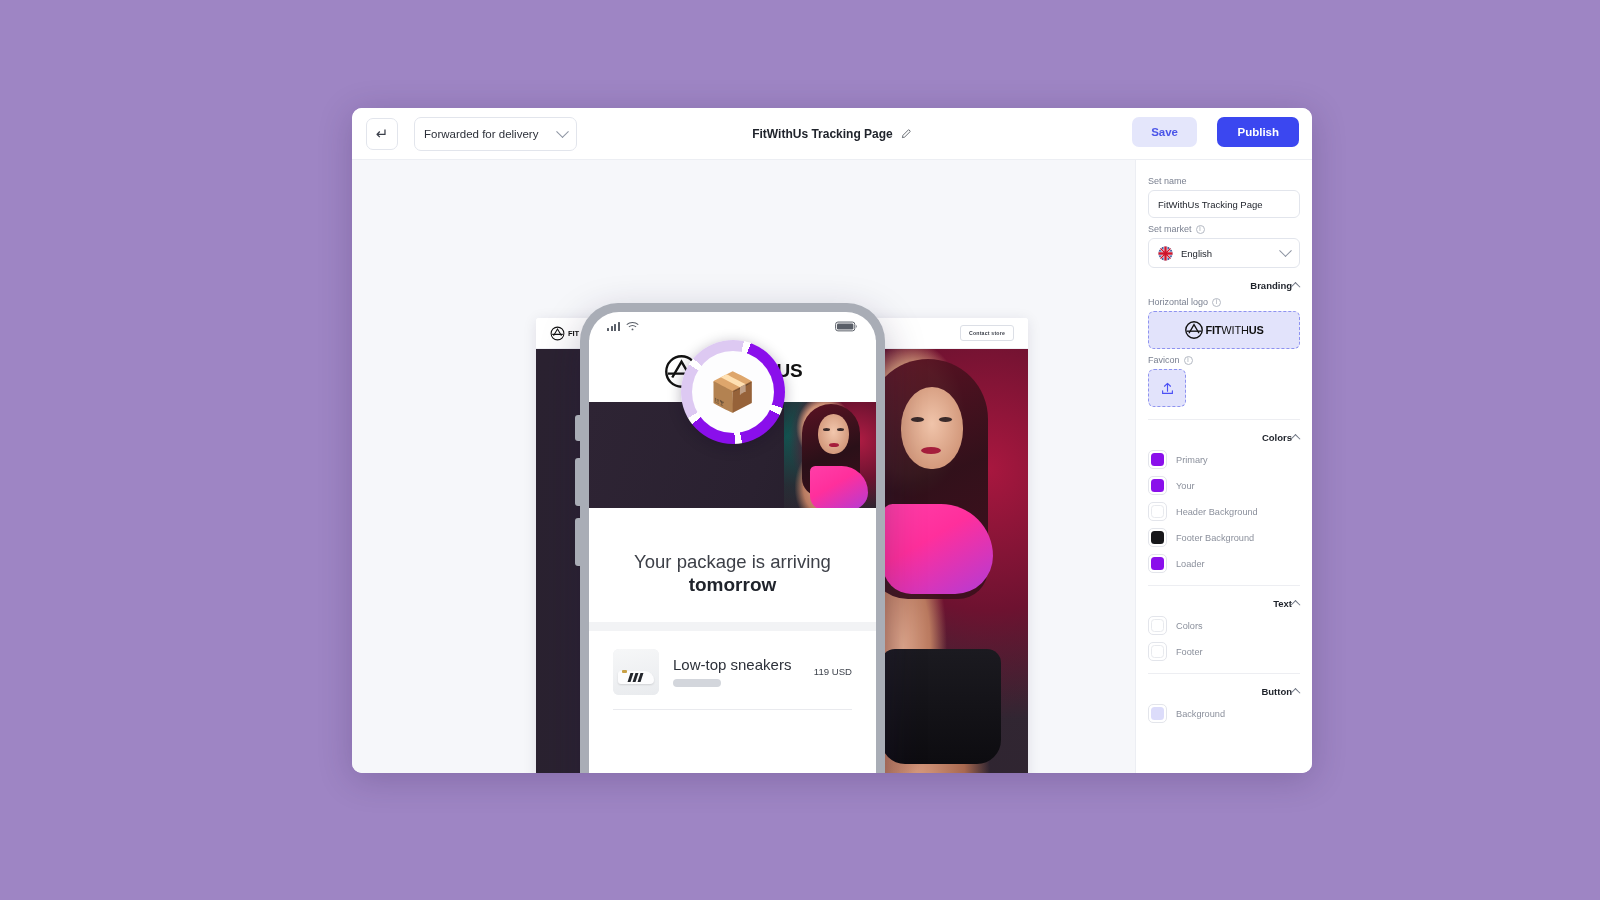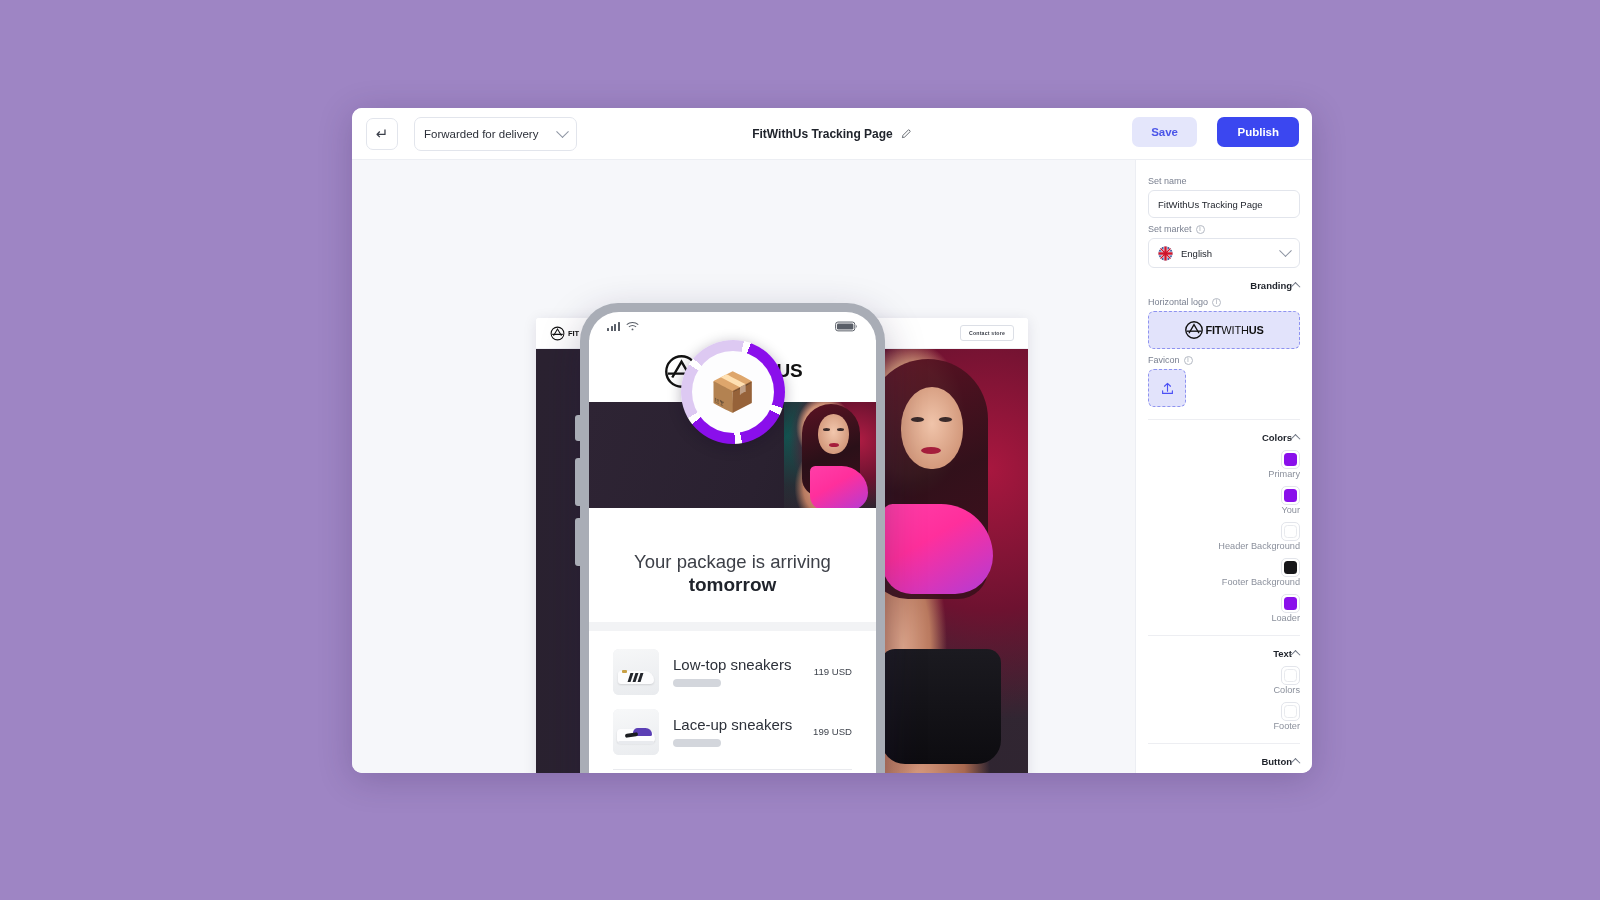--- a/index.html
+++ b/index.html
@@ -367,21 +367,21 @@
               transform: rotate(45deg) translate(1px,1px); }
   .logo-drop {
     height: 38px; border: 1.4px dashed #8e93f0; border-radius: 6px;
     background: #e2e3fb; display: flex; align-items: center; justify-content: center; cursor: pointer;
   }
   .fav-drop {
     width: 38px; height: 38px; border: 1.4px dashed #8e93f0; border-radius: 6px;
     background: #e2e3fb; display: flex; align-items: center; justify-content: center; cursor: pointer;
   }
   .sec-div { height: 1px; background: #edeef2; margin: 12px 0 0; }
-  .clr-row { display: flex; align-items: flex-end; margin-top: 7px; cursor: pointer; flex-direction: column; }
+  .clr-row { display: flex; align-items: center; gap: 9px; margin-top: 7px; cursor: pointer; }
   .clr-box {
     width: 19px; height: 19px; border: 1px solid #e3e5eb; border-radius: 5px;
     display: flex; align-items: center; justify-content: center; flex: none;
   }
   .clr-box i { width: 13px; height: 13px; border-radius: 3.5px; display: block; }
   .clr-row .nm { font-size: 9.2px; color: #8b909c; }
 </style>
 </head>
 <body>
 
@@ -598,34 +598,20 @@
               <div style="position:absolute;left:26px;top:24px;width:2.5px;height:9px;background:#23262c;transform:skewX(-18deg)"></div>
               <div style="position:absolute;left:9px;top:21px;width:5px;height:3px;background:#c8a045;border-radius:1px"></div>
             </div>
             <div class="mid">
               <div class="nm">Low-top sneakers</div>
               <div class="sk"></div>
             </div>
             <div class="pr">119 USD</div>
           </div>
 
-          <div class="ph-item">
-            <div class="thumb">
-              <div style="position:absolute;inset:0;background:linear-gradient(170deg,#f7f8f9 0%,#eaecef 100%)"></div>
-              <div style="position:absolute;left:4px;top:20px;width:38px;height:14px;background:#fdfdfe;border-radius:4px 11px 5px 4px;box-shadow:0 1px 2px rgba(0,0,0,.12)"></div>
-              <div style="position:absolute;left:20px;top:19px;width:19px;height:8px;background:#5b3fb5;border-radius:6px 8px 2px 3px"></div>
-              <div style="position:absolute;left:12px;top:24px;width:13px;height:4px;background:#1a1c21;border-radius:3px;transform:rotate(-8deg)"></div>
-              <div style="position:absolute;left:5px;top:32px;width:36px;height:3px;background:#e8eaee;border-radius:2px"></div>
-            </div>
-            <div class="mid">
-              <div class="nm">Lace-up sneakers</div>
-              <div class="sk"></div>
-            </div>
-            <div class="pr">199 USD</div>
-          </div>
         </div>
 
         <div class="ph-sum">
           
           
           
           
         </div>
 
       </div>

